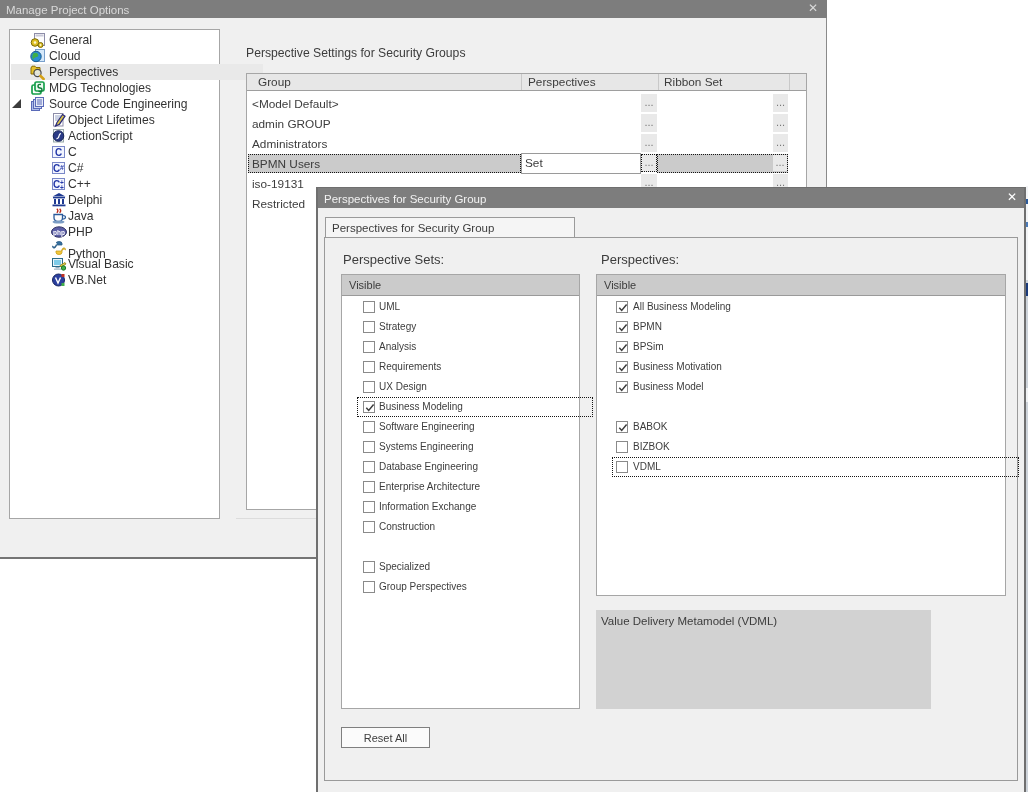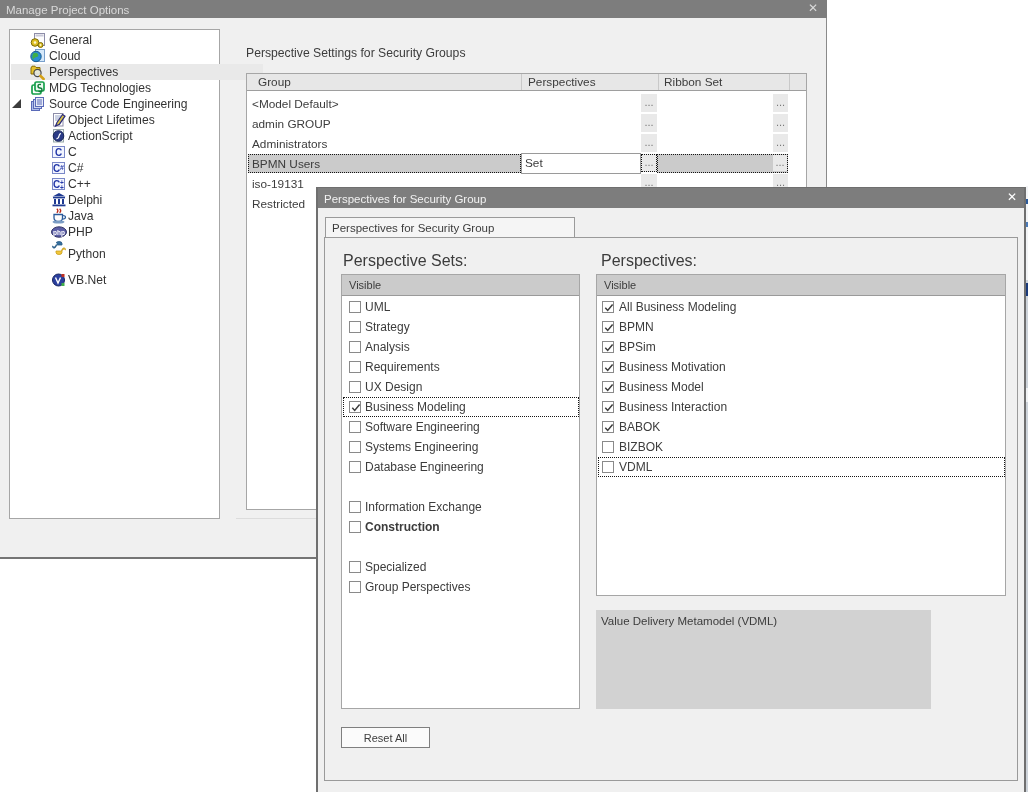--- a/index.html
+++ b/index.html
@@ -30,25 +30,25 @@
 .scell { position:absolute; top:0; height:18px; background:#e9e9e9; color:#7a7a7a; text-align:center; line-height:16px; font-size:11px; letter-spacing:0;}
 
 #dlg2 { left:316px; top:187px; width:710px; height:605px; border-top:1px solid #9a9a9a; background:#f0f0f0;
         border-left:2px solid #6f6f6f; border-right:2px solid #6f6f6f; border-top:1px solid #6f6f6f; }
 #dlg2 .tbar { left:0; top:0; width:706px; height:20px; background:#7d7d7d; }
 #dlg2 .ttxt { left:6px; top:0; height:20px; line-height:22px; font-size:11.5px; color:#f2f2f2; }
 #dlg2 .tx { left:684px; top:1px; width:20px; height:18px; line-height:17px; text-align:center; color:#fff; font-size:12px; }
 #tab { left:7px; top:29px; width:250px; height:21px; background:#f5f5f5;
        border:1px solid #9a9a9a; border-bottom:none; line-height:21px; font-size:11.5px; padding-left:6px; }
 #page { left:6px; top:49px; width:694px; height:544px; border:1px solid #9a9a9a; background:#f0f0f0; }
-.seclabel { font-size:16px; color:#3c3c3c; }
+.seclabel { font-size:13px; color:#3c3c3c; }
 .lbox { position:absolute; background:#fff; border:1px solid #a6a6a6; }
 .vhead { position:absolute; left:0; top:0; height:21px; background:#cbcbcb; border-bottom:1px solid #9a9a9a;
          line-height:21px; font-size:11px; padding-left:7px; color:#3c3c3c; }
-.crow { position:absolute; left:1px; height:20px; line-height:20px; font-size:12px; color:#3c3c3c; }
+.crow { position:absolute; left:15px; height:20px; line-height:20px; font-size:10px; color:#3c3c3c; }
 .cbox { position:absolute; top:4px; width:12px; height:12px; background:#fff; border:1px solid #8a8a8a; }
 .cbox svg { position:absolute; left:0; top:0; }
 .ctxt { position:absolute; top:0; }
 .focus { outline:1px dotted #151515; outline-offset:-1px; }
 #descbox { background:#d2d2d2; font-size:11.5px; color:#3c3c3c; padding:5px 0 0 5px; }
 #resetbtn { background:#fbfbfb; border:1px solid #7f7f7f; text-align:center; font-size:11px; color:#3c3c3c; }
 </style>
 </head>
 <body>
 <div id="stage">
@@ -186,20 +186,31 @@
             </svg></span>
           <span class="lbl" style="left:57px;">PHP</span>
         </div>
         <div class="trow" style="top:210px;">
           <span class="ticon" style="left:40px;"><svg width="16" height="16">
               <path d="M5 7 L5 3.5 Q5 1.5 8 1.5 Q11 1.5 11 3.5 L11 5 L6.5 5 Q4 5 4 8 L2.5 8 Q1.5 8 1.5 6 Q1.5 7 5 7z" fill="#356f9f" stroke="#2a5a84" stroke-width="0.8"></path>
               <path d="M4.8 2.8 a0.9 0.9 0 1 0 0.01 0z" fill="#fff"></path>
               <path d="M11 9 L11 12.5 Q11 14.5 8 14.5 Q5 14.5 5 12.5 L5 11 L9.5 11 Q12 11 12 8 L13.5 8 Q14.5 8 14.5 10 Q14.5 9 11 9z" fill="#f3c73a" stroke="#c8a020" stroke-width="0.8"></path>
             </svg></span>
           <span class="lbl" style="left:57px;margin-top:6px;">Python</span>
+        </div>
+        <div class="trow" style="top:226px;">
+          <span class="ticon" style="left:40px;"><svg width="16" height="16">
+              <rect x="1.5" y="2.5" width="10" height="8" fill="#eaf4fa" stroke="#2a6a8a"></rect>
+              <rect x="3" y="4" width="7" height="5" fill="#7ecbe8"></rect>
+              <rect x="4.5" y="11" width="4" height="1.5" fill="#9ab0c0"></rect>
+              <rect x="3" y="12.5" width="7" height="1.5" fill="#b8c8d4"></rect>
+              <path d="M9 9.5 L14 6.5 L15 8 L10 11z" fill="#e8d44c" stroke="#8a7a10" stroke-width="0.8"></path>
+              <circle cx="12.5" cy="12" r="2.2" fill="#3fae4a" stroke="#1a7a28"></circle>
+            </svg></span>
+          <span class="lbl" style="left:57px;">Visual Basic</span>
         </div>
         <div class="trow" style="top:242px;">
           <span class="ticon" style="left:40px;"><svg width="16" height="16">
               <circle cx="7.5" cy="8" r="6" fill="#2a3f9e" stroke="#16245e"></circle>
               <rect x="10.5" y="2" width="3" height="3" fill="#c03020"></rect>
               <rect x="10.5" y="11" width="3" height="3" fill="#3fae4a"></rect>
               <path d="M4.5 5.5 L7 11 L9.5 5.5" fill="none" stroke="#fff" stroke-width="1.4"></path>
             </svg></span>
           <span class="lbl" style="left:57px;">VB.Net</span>
         </div>
@@ -297,25 +308,29 @@
             <span class="ctxt" style="left:22px;">Software Engineering</span>
           </div>
           <div class="crow" style="top:162px; width:236px;">
             <span class="cbox" style="left:6px;"></span>
             <span class="ctxt" style="left:22px;">Systems Engineering</span>
           </div>
           <div class="crow" style="top:182px; width:236px;">
             <span class="cbox" style="left:6px;"></span>
             <span class="ctxt" style="left:22px;">Database Engineering</span>
           </div>
+          <div class="crow" style="top:202px; width:236px;">
+            <span class="cbox" style="left:6px;"></span>
+            <span class="ctxt" style="left:22px;">Enterprise Architecture</span>
+          </div>
           <div class="crow" style="top:222px; width:236px;">
             <span class="cbox" style="left:6px;"></span>
             <span class="ctxt" style="left:22px;">Information Exchange</span>
           </div>
-          <div class="crow" style="top:242px; width:264px;font-weight:bold;">
+          <div class="crow" style="top:242px; width:264px;">
             <span class="cbox" style="left:6px;"></span>
             <span class="ctxt" style="left:22px;">Construction</span>
           </div>
           <div class="crow" style="top:282px; width:236px;">
             <span class="cbox" style="left:6px;"></span>
             <span class="ctxt" style="left:22px;">Specialized</span>
           </div>
           <div class="crow" style="top:302px; width:236px;">
             <span class="cbox" style="left:6px;"></span>
             <span class="ctxt" style="left:22px;">Group Perspectives</span>
@@ -355,28 +370,20 @@
             </span>
             <span class="ctxt" style="left:21px;">Business Motivation</span>
           </div>
           <div class="crow" style="top:102px; width:407px;">
             <span class="cbox" style="left:4px;">
               <svg width="12" height="12" viewBox="0 0 12 12">
                 <path d="M2.3 5.8 L4.7 8.4 L9.6 2.6" stroke="#3c3c3c" stroke-width="1.5" fill="none"></path>
               </svg>
             </span>
             <span class="ctxt" style="left:21px;">Business Model</span>
-          </div>
-          <div class="crow" style="top:122px; width:407px;">
-            <span class="cbox" style="left:4px;">
-              <svg width="12" height="12" viewBox="0 0 12 12">
-                <path d="M2.3 5.8 L4.7 8.4 L9.6 2.6" stroke="#3c3c3c" stroke-width="1.5" fill="none"></path>
-              </svg>
-            </span>
-            <span class="ctxt" style="left:21px;">Business Interaction</span>
           </div>
           <div class="crow" style="top:142px; width:407px;">
             <span class="cbox" style="left:4px;">
               <svg width="12" height="12" viewBox="0 0 12 12">
                 <path d="M2.3 5.8 L4.7 8.4 L9.6 2.6" stroke="#3c3c3c" stroke-width="1.5" fill="none"></path>
               </svg>
             </span>
             <span class="ctxt" style="left:21px;">BABOK</span>
           </div>
           <div class="crow" style="top:162px; width:407px;">

